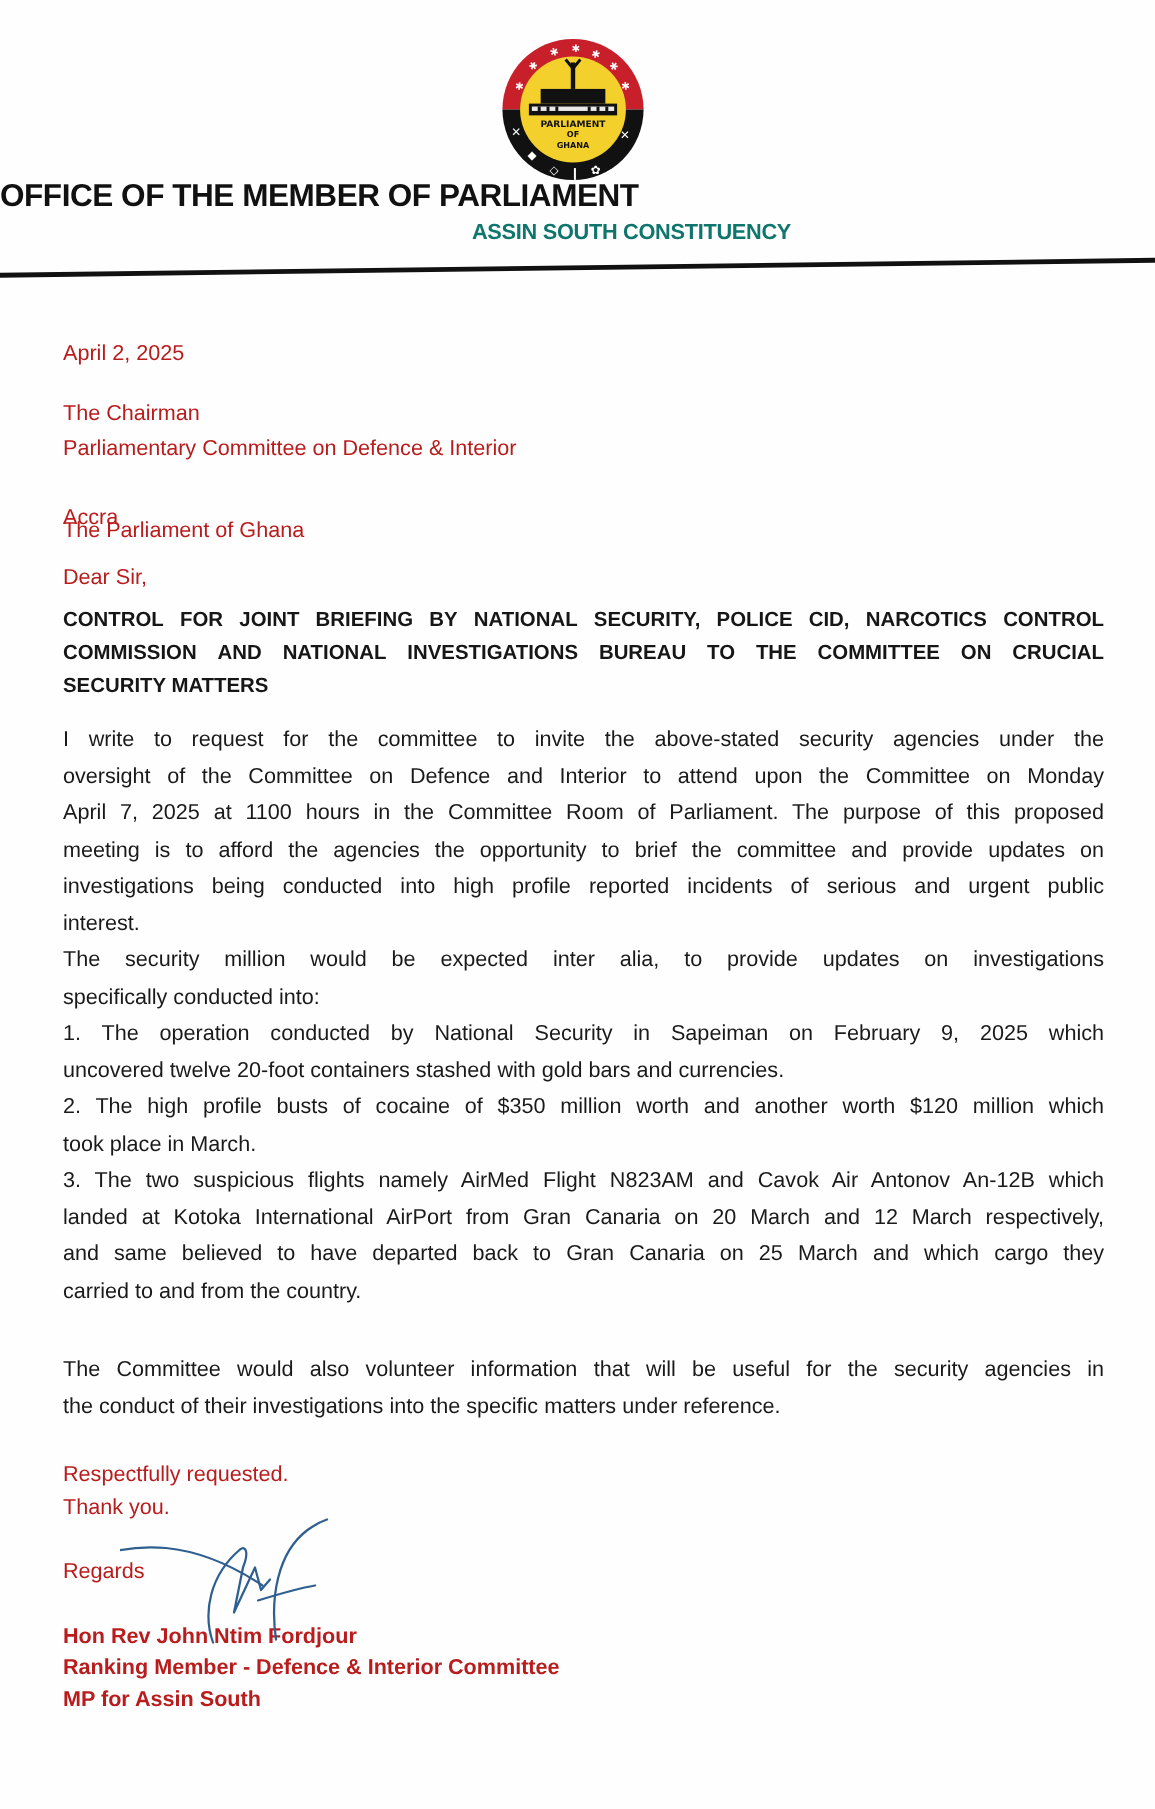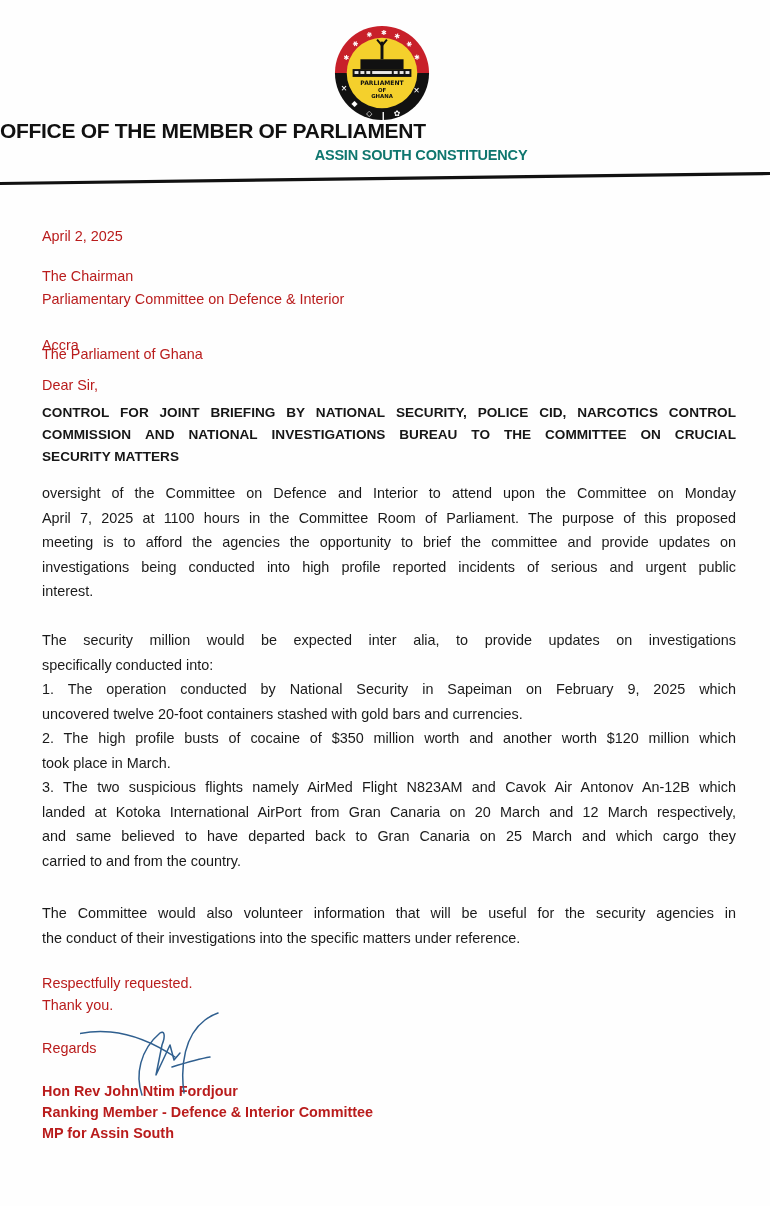--- a/index.html
+++ b/index.html
@@ -210,20 +210,21 @@
         <span>TO</span>
         <span>THE</span>
         <span>COMMITTEE</span>
         <span>ON</span>
         <span>CRUCIAL</span>
       </div>
     <div>SECURITY MATTERS</div>
   </div>
 
   <div class="just" style="top:481px;">
+    <span class="line">I write to request for the committee to invite the above-stated security agencies under the</span>
     <span class="line">oversight of the Committee on Defence and Interior to attend upon the Committee on Monday</span>
     <span class="line">April 7, 2025 at 1100 hours in the Committee Room of Parliament. The purpose of this proposed</span>
     <span class="line">meeting is to afford the agencies the opportunity to brief the committee and provide updates on</span>
     <span class="line">investigations being conducted into high profile reported incidents of serious and urgent public</span>
     <span class="line last">interest.</span>
   </div>
 
   <div class="just" style="top:628px;">
     <span class="line">The security million would be expected inter alia, to provide updates on investigations</span>
     <span class="line last">specifically conducted into:</span>

